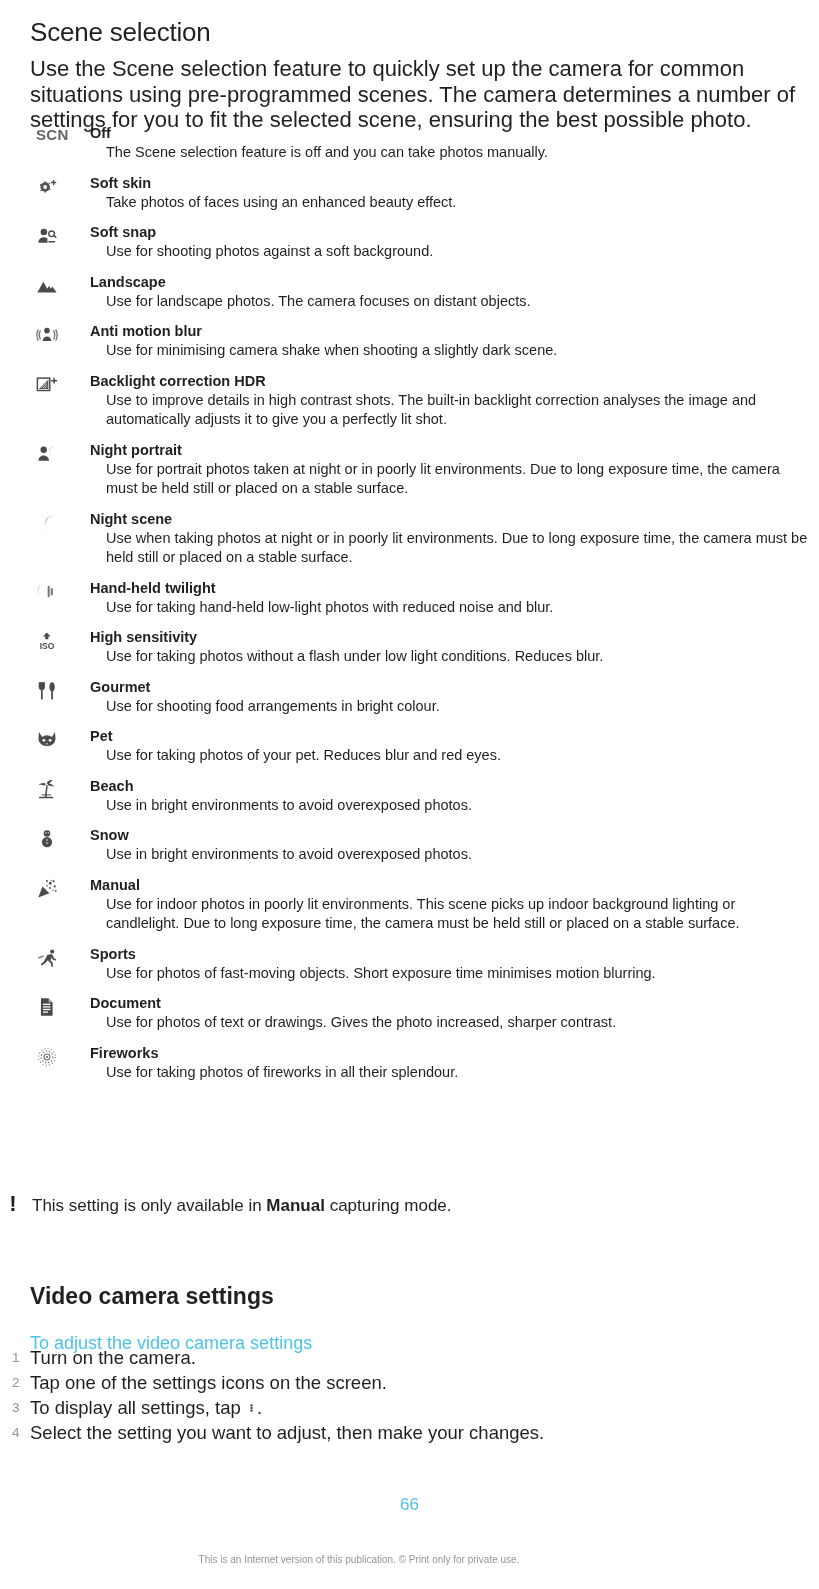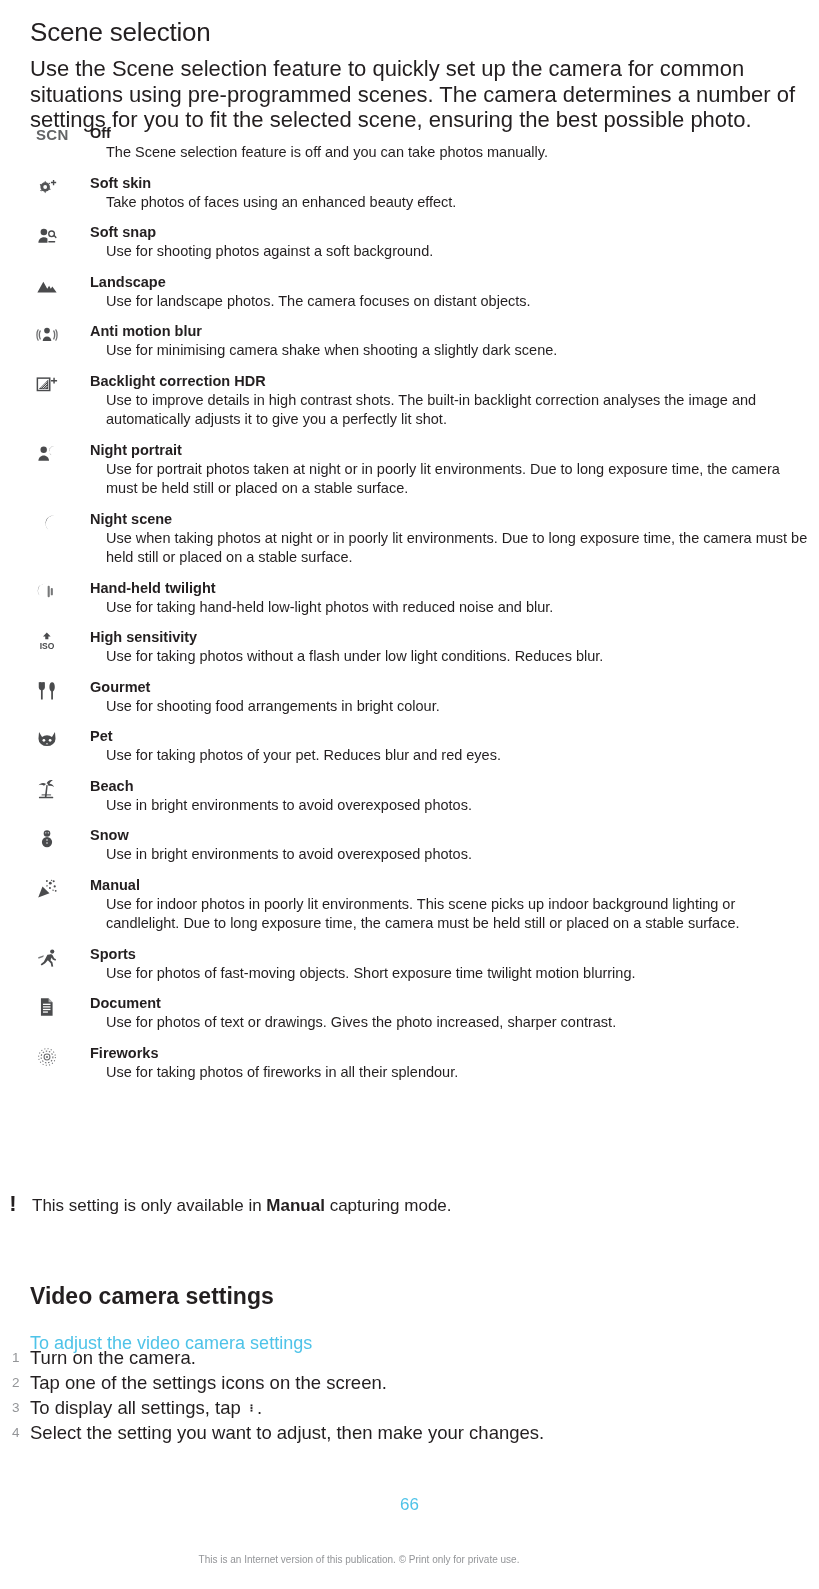--- a/index.html
+++ b/index.html
@@ -427,21 +427,21 @@
         <div class="scene-icon">
           <svg width="22" height="22" viewBox="0 0 24 24" fill="none" xmlns="http://www.w3.org/2000/svg">
             <g fill="#4a4b4d">
               <circle cx="17.7" cy="5" r="2.3"></circle>
               <path d="M14.9 8.1c1.4-.5 2.8.1 3.4 1.3l1.5 3 2.1.9-.7 1.6-3-1.3-1.1-2.1-1.3 2.9 2.1 2.3.9 4.5-1.9.4-.8-3.9-3.2-3.3-2.9 3.2-3.8 2.7-1.1-1.6 3.4-2.5 4-7.8Z"></path>
               <path d="M2.3 11.3 8.5 9.1l-.6 1.8-5.1 1.8Z" opacity="0.75"></path>
             </g>
           </svg>
         </div>
         <div class="scene-title">Sports</div>
-        <div class="scene-desc">Use for photos of fast-moving objects. Short exposure time twilight motion blurring.</div>
+        <div class="scene-desc">Use for photos of fast-moving objects. Short exposure time minimises motion blurring.</div>
       </div>
       <div class="scene-row">
         <div class="scene-icon">
           <svg width="22" height="22" viewBox="0 0 24 24" fill="none" xmlns="http://www.w3.org/2000/svg">
             <g fill="#4a4b4d">
               <path d="M5.4 2.4h8.3l4.4 4.4v14.8H5.4Z"></path>
               <path d="M13.7 2.4 18.1 6.8h-4.4Z" fill="#ffffff" opacity="0.55"></path>
               <g fill="#ffffff">
                 <rect x="7.6" y="8.4" width="8.2" height="1.4"></rect>
                 <rect x="7.6" y="11.2" width="8.2" height="1.4"></rect>

